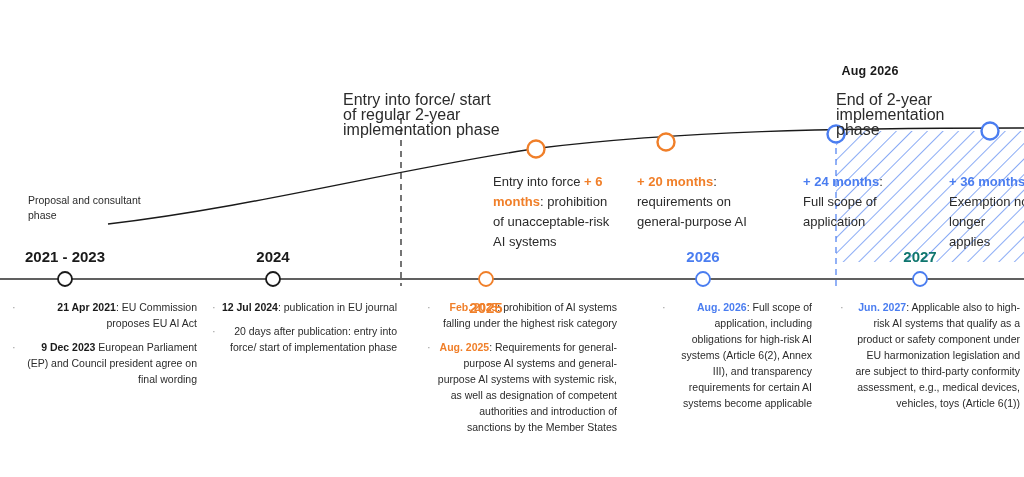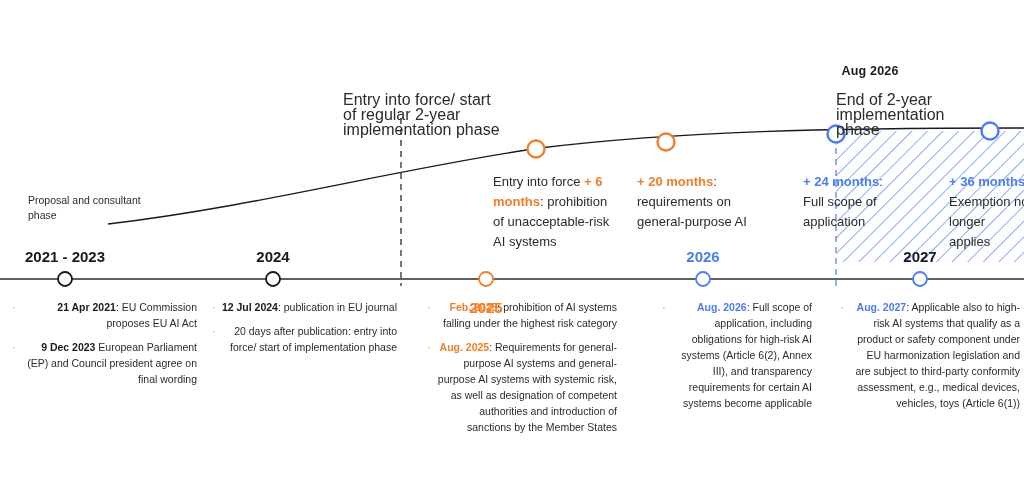--- a/index.html
+++ b/index.html
@@ -59,21 +59,21 @@
   .year-label {
     font-size: 15px;
     font-weight: bold;
     text-align: center;
     white-space: nowrap;
   }
   .year-2021 { color: #1a1a1a; }
   .year-2024 { color: #1a1a1a; }
   .year-2025 { color: #f07f29; }
   .year-2026 { color: #4a7df0; }
-  .year-2027 { color: #0f172a; }
+  .year-2027 { color: #0f766e; }
 
   
   .bullet-block { width: 180px; }
   .bullet-row {
     display: flex;
     align-items: flex-start;
     margin-bottom: 8px;
   }
   .bullet-dot {
     flex: 0 0 auto;
@@ -224,18 +224,18 @@
       <div class="bullet-text">
         <span class="b-date-blue">Aug. 2026</span><span>: </span><span>Full scope of application, including obligations for high-risk AI systems (Article 6(2), Annex III), and transparency requirements for certain AI systems become applicable</span>
       </div>
     </div>
   </div>
 
   <div class="abs bullet-block" style="left:840px; top:299px; width:180px;">
     <div class="bullet-row">
       <div class="bullet-dot">·</div>
       <div class="bullet-text">
-        <span class="b-date-blue">Aug. 2027</span><span>: </span><span>Applicable also to high-risk AI systems that qualify as a product or safety component under EU harmonization legislation and are subject to third-party conformity assessment, e.g., medical devices, vehicles, toys (Article 6(1))</span>
+        <span class="b-date-blue">Jun. 2027</span><span>: </span><span>Applicable also to high-risk AI systems that qualify as a product or safety component under EU harmonization legislation and are subject to third-party conformity assessment, e.g., medical devices, vehicles, toys (Article 6(1))</span>
       </div>
     </div>
   </div>
 
 </div>
 
 </body></html>

